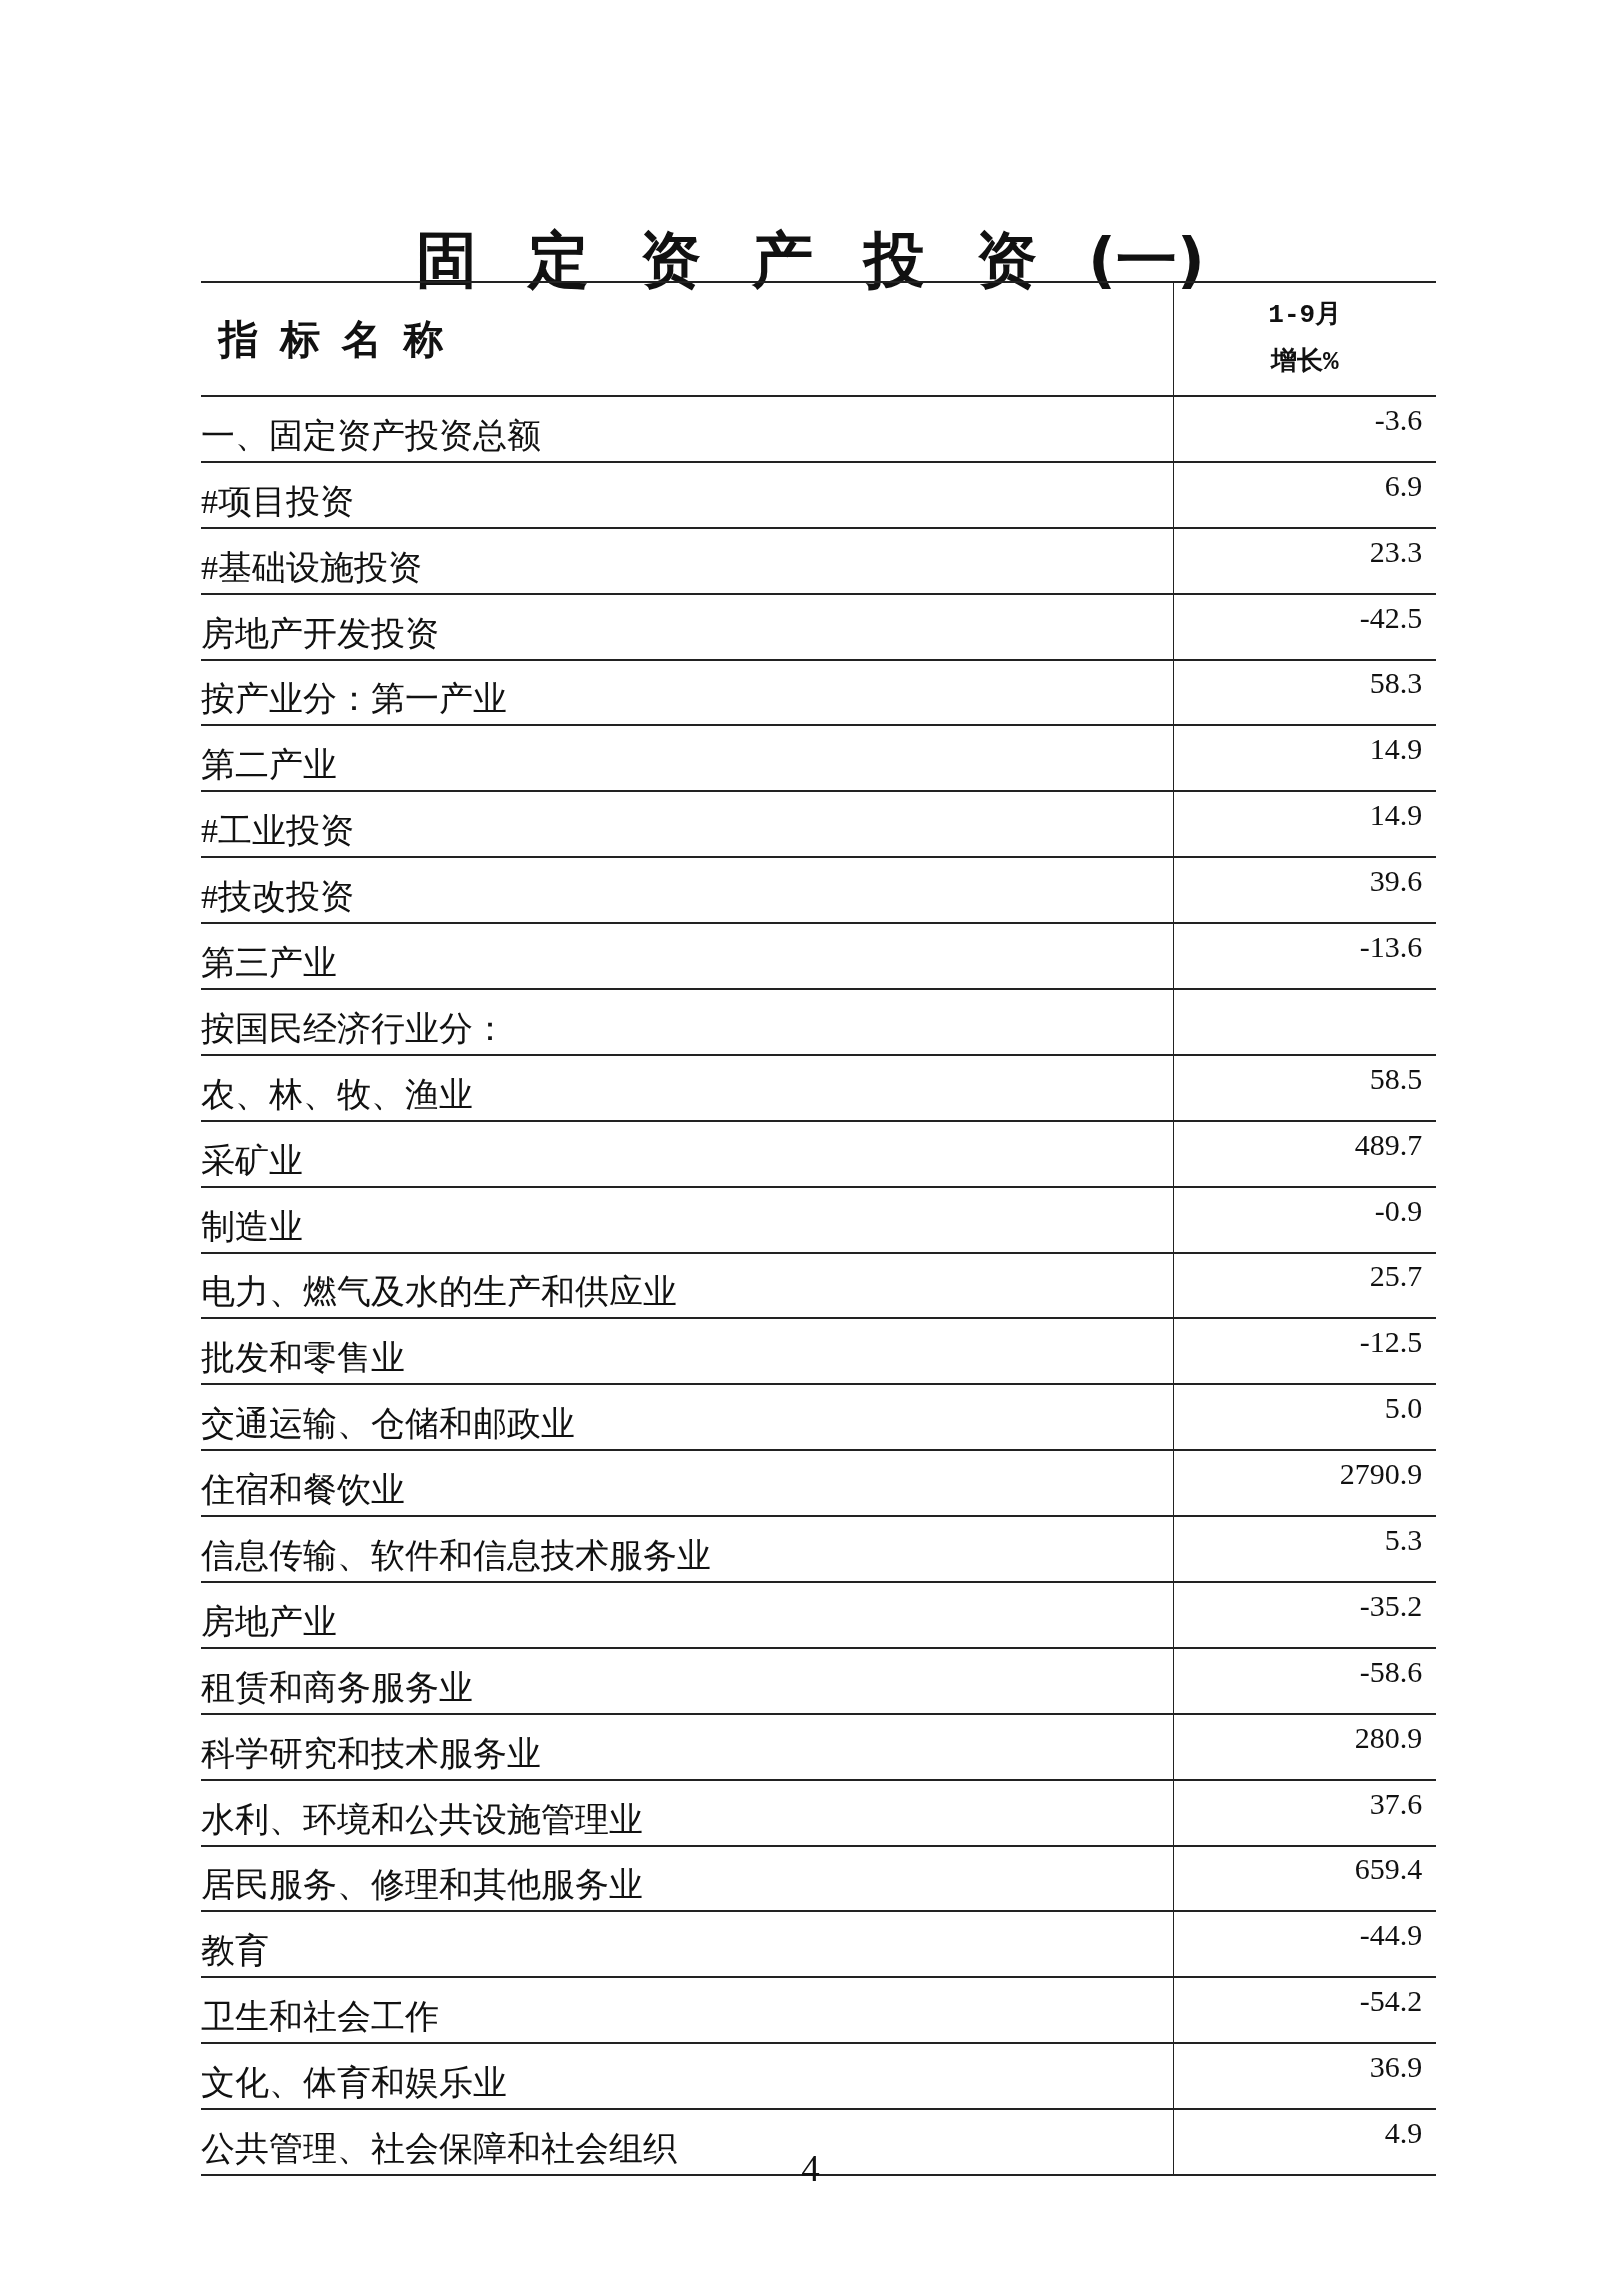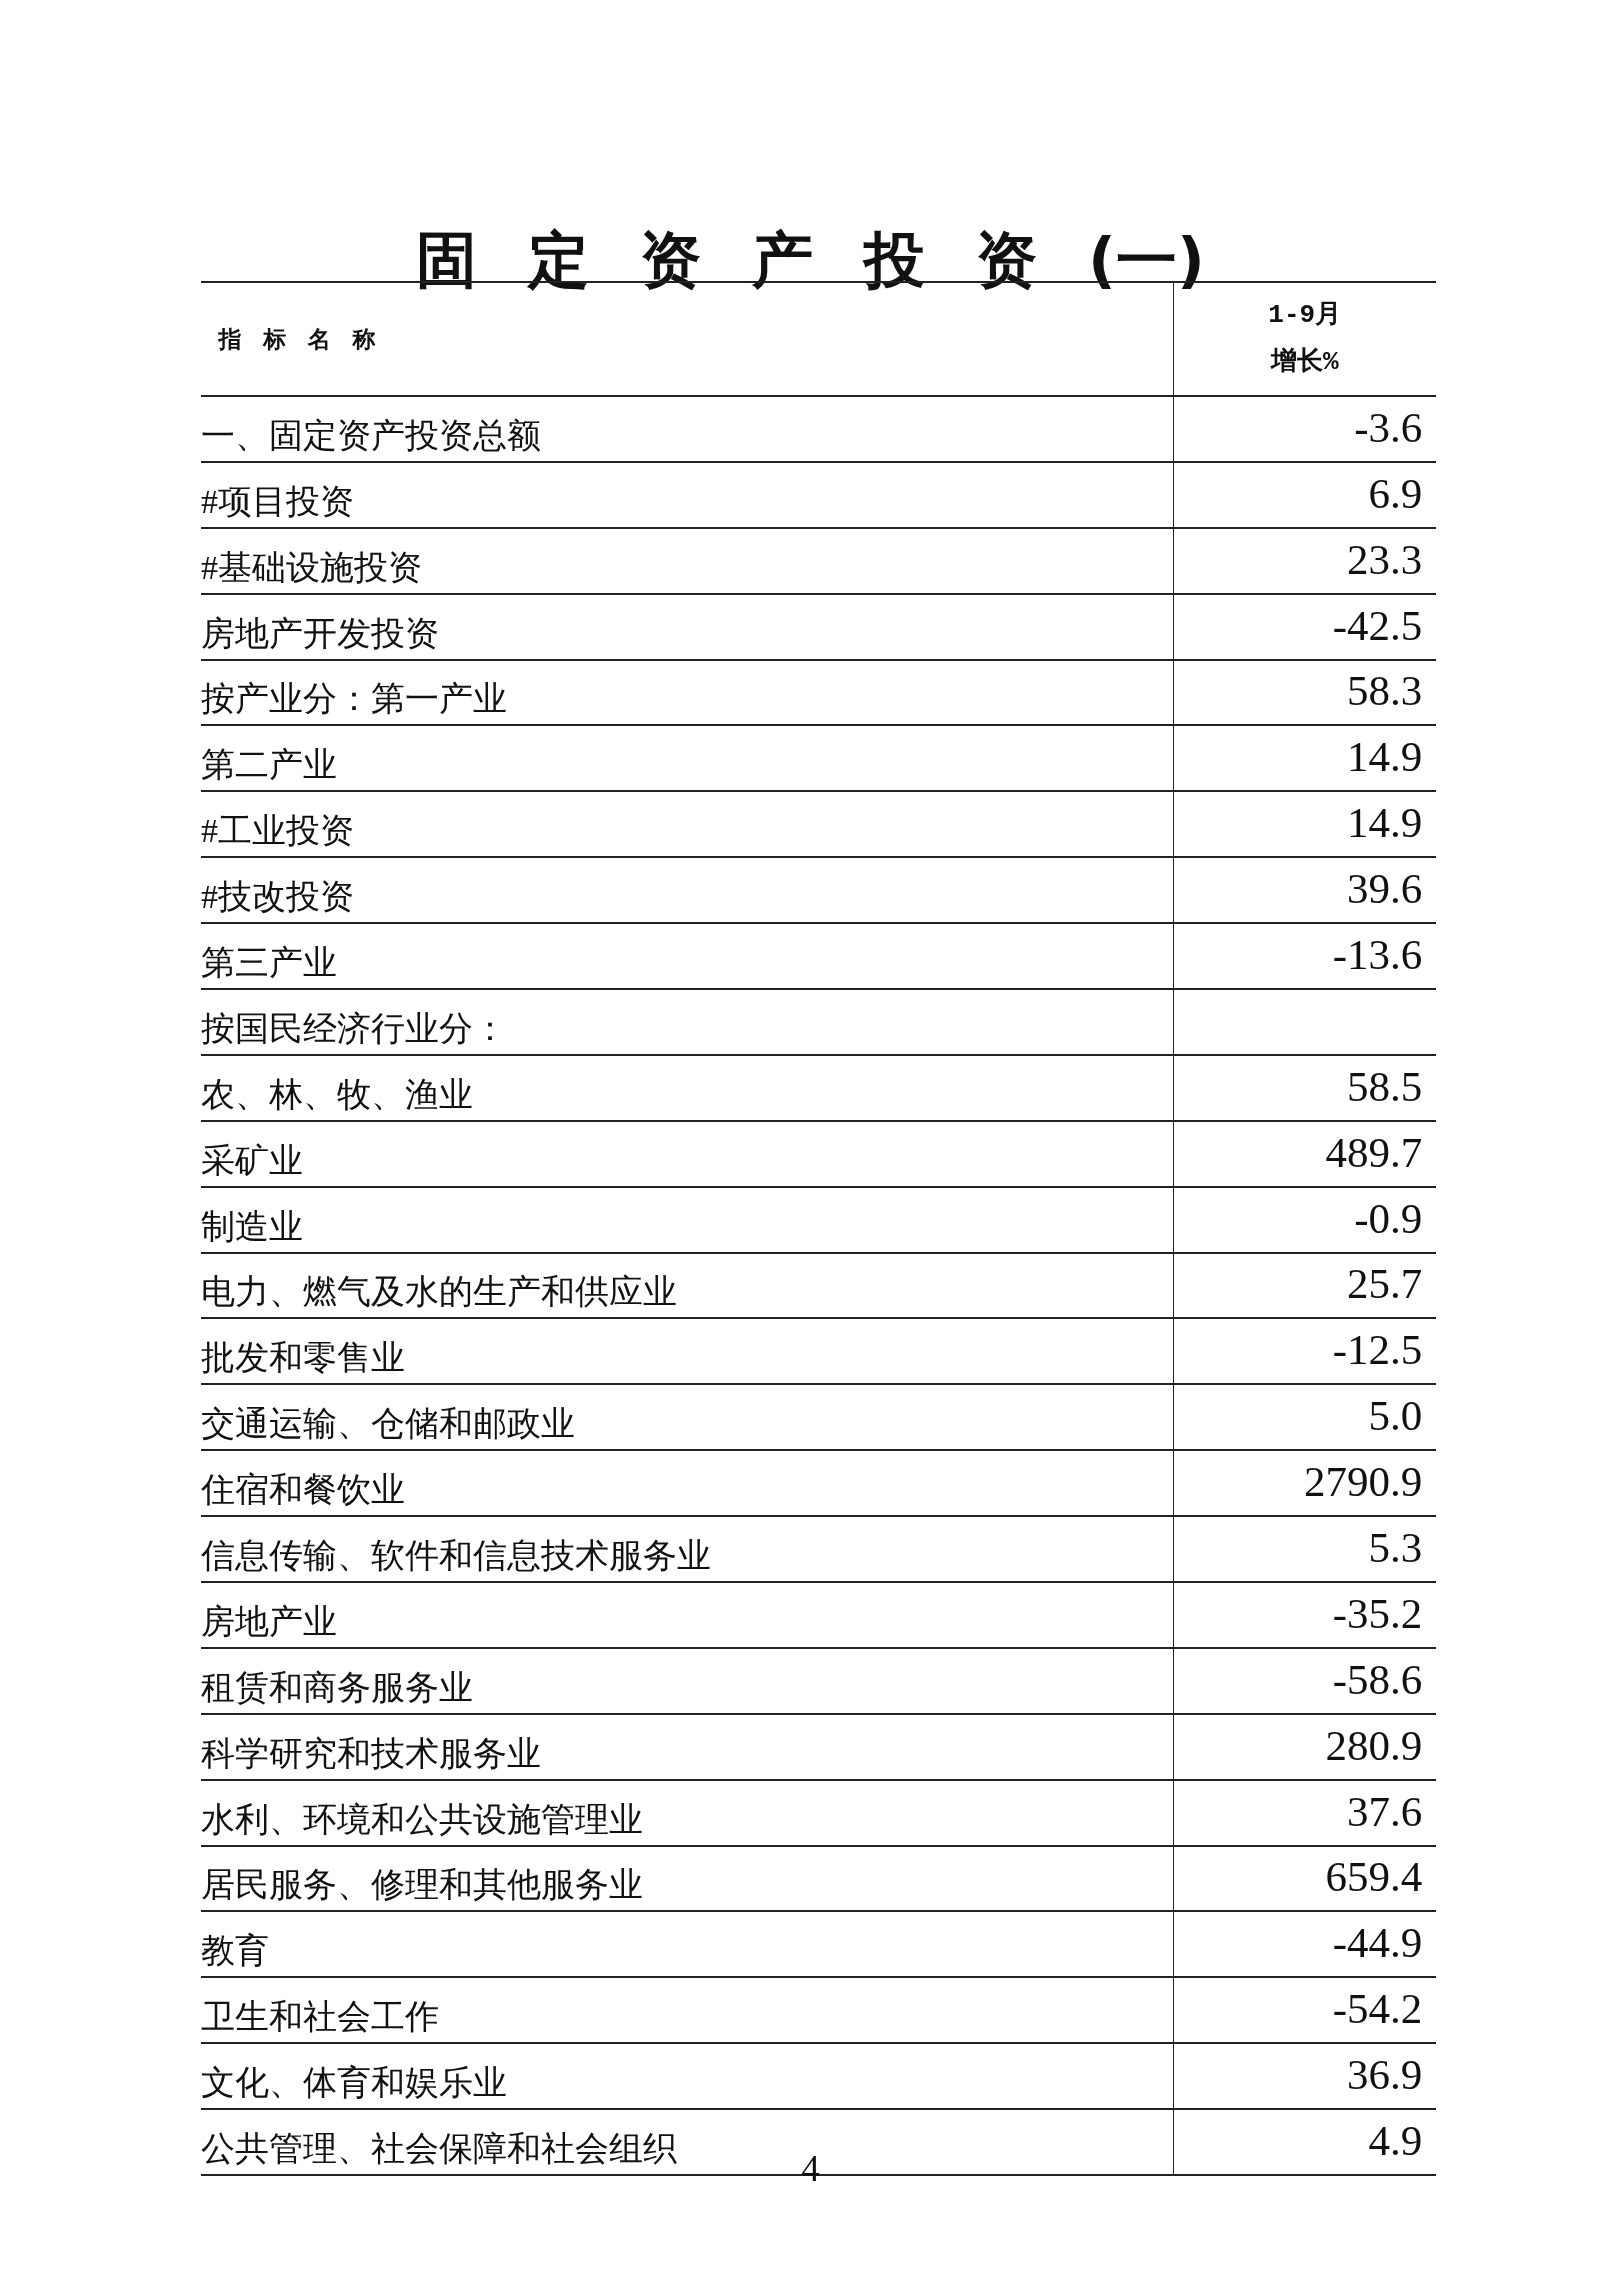--- a/index.html
+++ b/index.html
@@ -16,25 +16,25 @@
   table.stats {
     position: absolute; left: 201px; top: 281px; width: 1235px;
     border-collapse: collapse; table-layout: fixed;
   }
   table.stats td, table.stats th {
     border-top: 2px solid #222; border-bottom: 2px solid #222; padding: 0;
   }
   table.stats col.c1 { width: 972px; }
   table.stats col.c2 { width: 263px; }
   .hdr th { height: 112px; font-weight: bold; font-family: "DejaVu Sans", "Liberation Sans", sans-serif; }
-  .hdr th.name { text-align: left; padding-left: 17.6px; font-size: 23px; letter-spacing: 21.6px; }
+  .hdr th.name { text-align: left; padding-left: 17.6px; font-size: 40px; letter-spacing: 21.6px; }
   .hdr th.val { border-left: 1.5px solid #222; font-size: 26px; line-height: 47px; text-align: center; font-family: Liberation Mono, monospace; }
   tr.row td { height: 58px; vertical-align: bottom; font-family: Liberation Serif, serif; }
   tr.row td.name { font-size: 34px; padding-bottom: 2px; white-space: nowrap; }
-  tr.row td.val { border-left: 1.5px solid #222; text-align: right; font-size: 43px; padding-right: 13.7px; vertical-align: top; padding-top: 5.9px; font-family: "Liberation Serif", "DejaVu Serif", serif; }
+  tr.row td.val { border-left: 1.5px solid #222; text-align: right; font-size: 30px; padding-right: 13.7px; vertical-align: top; padding-top: 5.9px; font-family: "Liberation Serif", "DejaVu Serif", serif; }
   .ind0 { padding-left: 15.7px; }
   .ind1 { padding-left: 94px; }
   .ind2 { padding-left: 131px; margin-left: 13px; }
   .ind3 { padding-left: 189px; }
   .ind4 { padding-left: 249px; }
   .ind5 { padding-left: 108px; }
   .page-num {
     position: absolute; left: 0; width: 1621px; top: 2147px; text-align: center;
     font-size: 37px; font-family: "Liberation Serif", "DejaVu Serif", serif;
   }

